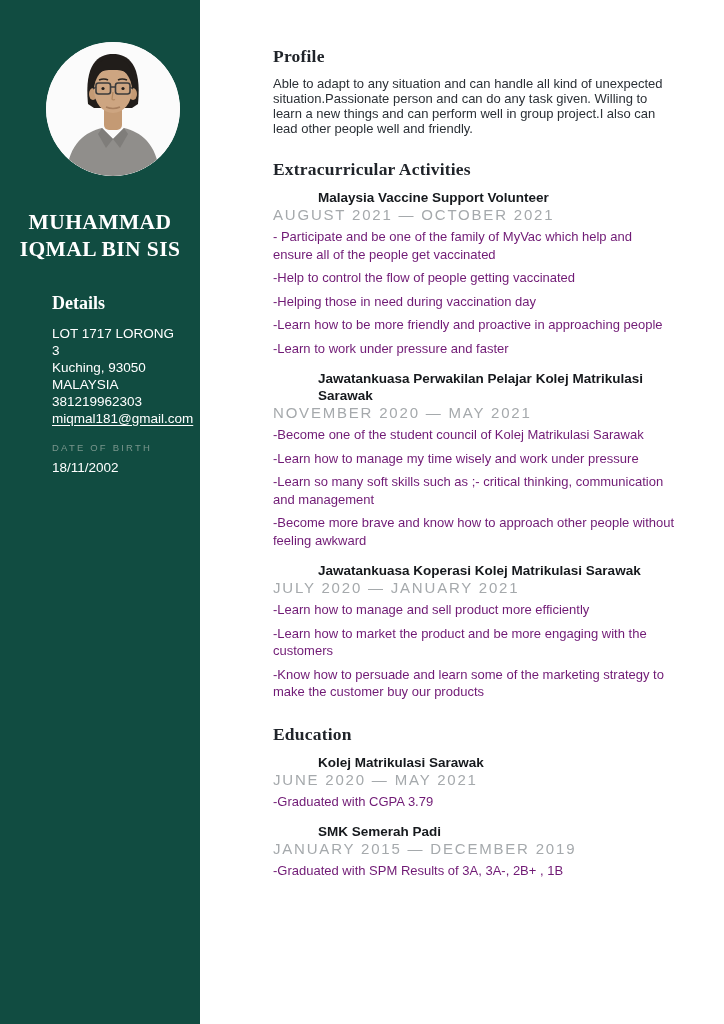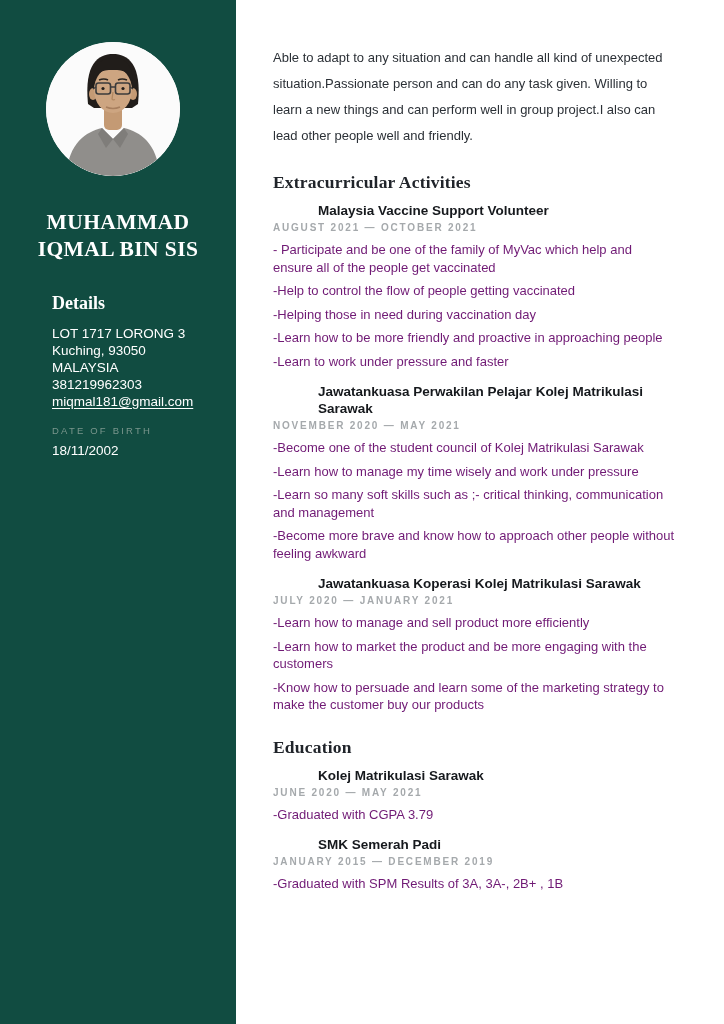--- a/index.html
+++ b/index.html
@@ -9,21 +9,21 @@
     width: 724px; height: 1024px;
     margin: 0 auto;
     background: #ffffff;
     overflow: hidden;
     font-family: "Liberation Sans", sans-serif;
   }
 
   
   .sidebar {
     position: absolute; left: 0; top: 0; bottom: 0;
-    width: 236px;
+    width: 200px;
     background: #114C41;
     color: #ffffff;
   }
   .photo {
     width: 134px; height: 134px;
     margin: 42px 0 0 46px;
     border-radius: 50%;
     overflow: hidden;
     background: #fbfbfb;
   }
@@ -83,41 +83,40 @@
     font-weight: 700;
     font-size: 17.5px;
     line-height: 22px;
     color: #20242A;
     margin: 0 0 9px 0;
     letter-spacing: 0.2px;
   }
   .section-block { margin-top: 22px; }
   .profile-text {
     font-size: 13px;
-    line-height: 26px;
+    line-height: 15px;
     margin: 0;
     color: #2B3036;
   }
   .item { margin-bottom: 13px; }
   .item:last-child { margin-bottom: 0; }
   .item-title {
     font-size: 13.5px;
     font-weight: 700;
     color: #16191D;
     margin: 0 0 3px 0;
     line-height: 17px;
     padding-left: 45px;
   }
   .item-dates {
-    font-size: 10px;
+    font-size: 15px;
     letter-spacing: 1.8px;
     color: #A5A9AC;
     margin: 0 0 7px 0;
     line-height: 12px;
-    font-weight: bold;
   }
   .bullet {
     font-size: 13px;
     line-height: 17.5px;
     margin: 0 0 6px 0;
     color: #701a75;
   }
   .bullet:last-child { margin-bottom: 0; }
 </style>
 </head>
@@ -182,20 +181,21 @@
       <p class="detail-line">381219962303</p>
       <p class="detail-line"><a class="email-link">miqmal181@gmail.com</a></p>
       <div class="dob-label">DATE OF BIRTH</div>
       <div class="dob-value">18/11/2002</div>
     </div>
   </aside>
 
   <main class="main">
 
     <section>
+      <h2 class="section-heading">Profile</h2>
       <p class="profile-text">Able to adapt to any situation and can handle all kind of unexpected situation.Passionate person and can do any task given. Willing to learn a new things and can perform well in group project.I also can lead other people well and friendly.</p>
     </section>
 
     <section class="section-block">
       <h2 class="section-heading">Extracurricular Activities</h2>
 
       <div class="item">
         <h4 class="item-title">Malaysia Vaccine Support Volunteer</h4>
         <p class="item-dates">AUGUST 2021 — OCTOBER 2021</p>
         <p class="bullet">- Participate and be one of the family of MyVac which help and ensure all of the people get vaccinated</p>

